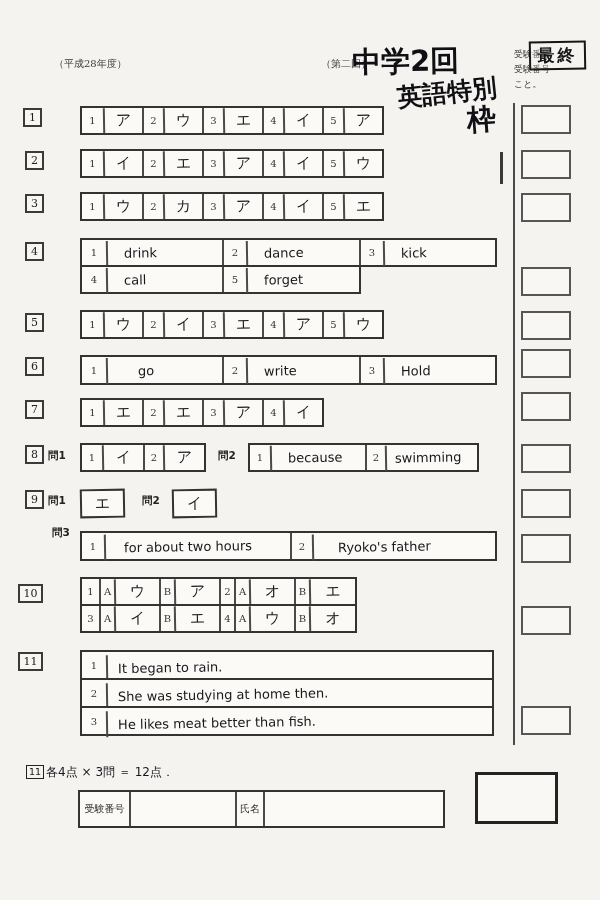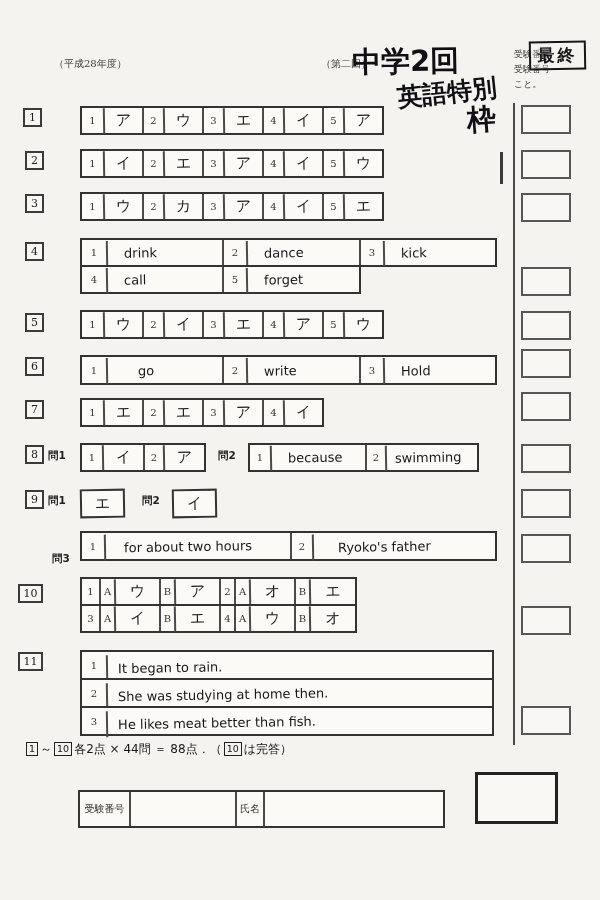--- a/index.html
+++ b/index.html
@@ -187,21 +187,21 @@
     <div class="c hw word" style="width:95px">because</div>
     <div class="c n" style="width:20px">2</div>
     <div class="c hw word" style="width:92px;padding-left:8px">swimming</div>
   </div>
 
   <div class="qlabel" style="left:25px;top:490px">9</div>
   <span class="sub" style="left:48px;top:494px">問1</span>
   <div class="box1 hw" style="left:80px;top:489px;width:45px;height:29px">エ</div>
   <span class="sub" style="left:142px;top:494px">問2</span>
   <div class="box1 hw" style="left:172px;top:489px;width:45px;height:29px">イ</div>
-  <span class="sub" style="left:52px;top:552px">問3</span>
+  <span class="sub" style="left:52px;top:526px">問3</span>
   <div class="grid" style="left:80px;top:531px;height:30px">
     <div class="c n" style="width:22px">1</div>
     <div class="c hw sent" style="width:186px;padding-left:18px">for about two hours</div>
     <div class="c n" style="width:22px">2</div>
     <div class="c hw sent" style="width:183px;padding-left:24px">Ryoko's father</div>
   </div>
 
   <div class="qlabel wide" style="left:18px;top:584px">10</div>
   <div class="grid" style="left:80px;top:577px;height:29px">
     <div class="c n" style="width:17px">1</div>
@@ -235,22 +235,22 @@
   </div>
   <div class="grid" style="left:80px;top:678px;height:30px">
     <div class="c n" style="width:24px">2</div>
     <div class="c hw sent" style="width:386px">She was studying at home then.</div>
   </div>
   <div class="grid" style="left:80px;top:706px;height:30px">
     <div class="c n" style="width:24px">3</div>
     <div class="c hw sent" style="width:386px">He likes meat better than fish.</div>
   </div>
 
-  <div class="note" style="left:24px;top:741px">
-    <span class="nbox">1</span><span>～</span><span class="nbox">10</span><span>各2点 × 44問 ＝ 88点．（</span><span class="nbox">10</span><span>は完答）</span>
+  <div class="note" style="left:24px;top:764px">
+    <span class="nbox">11</span><span>各4点 × 3問 ＝ 12点．</span>
   </div>
 
   <div class="grid" style="left:78px;top:790px;height:38px">
     <div class="c flabel" style="width:49px">受験番号</div>
     <div class="c" style="width:106px"></div>
     <div class="c flabel" style="width:28px">氏名</div>
     <div class="c" style="width:180px"></div>
   </div>
 
 </div>

